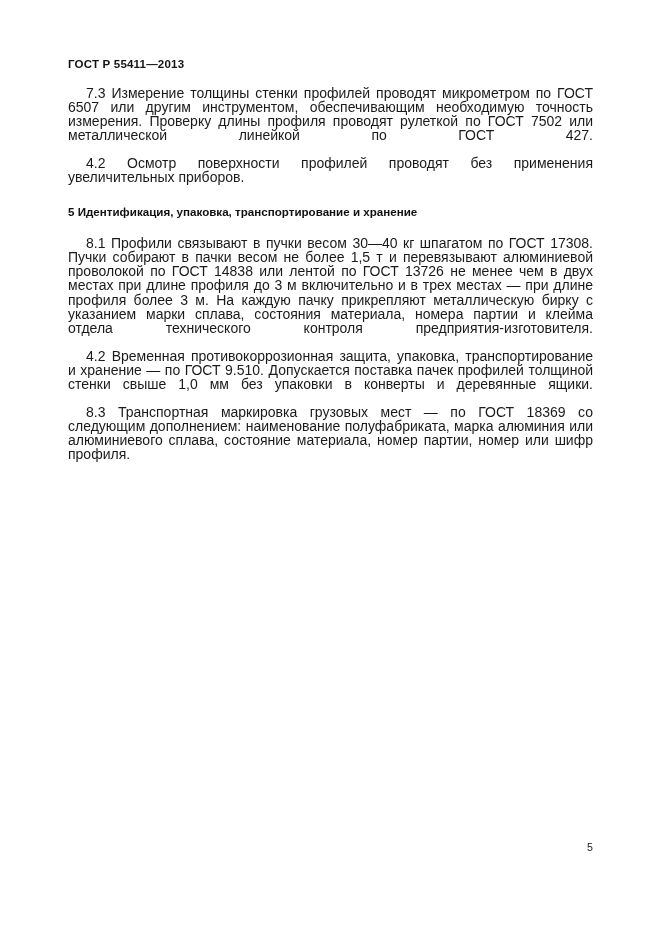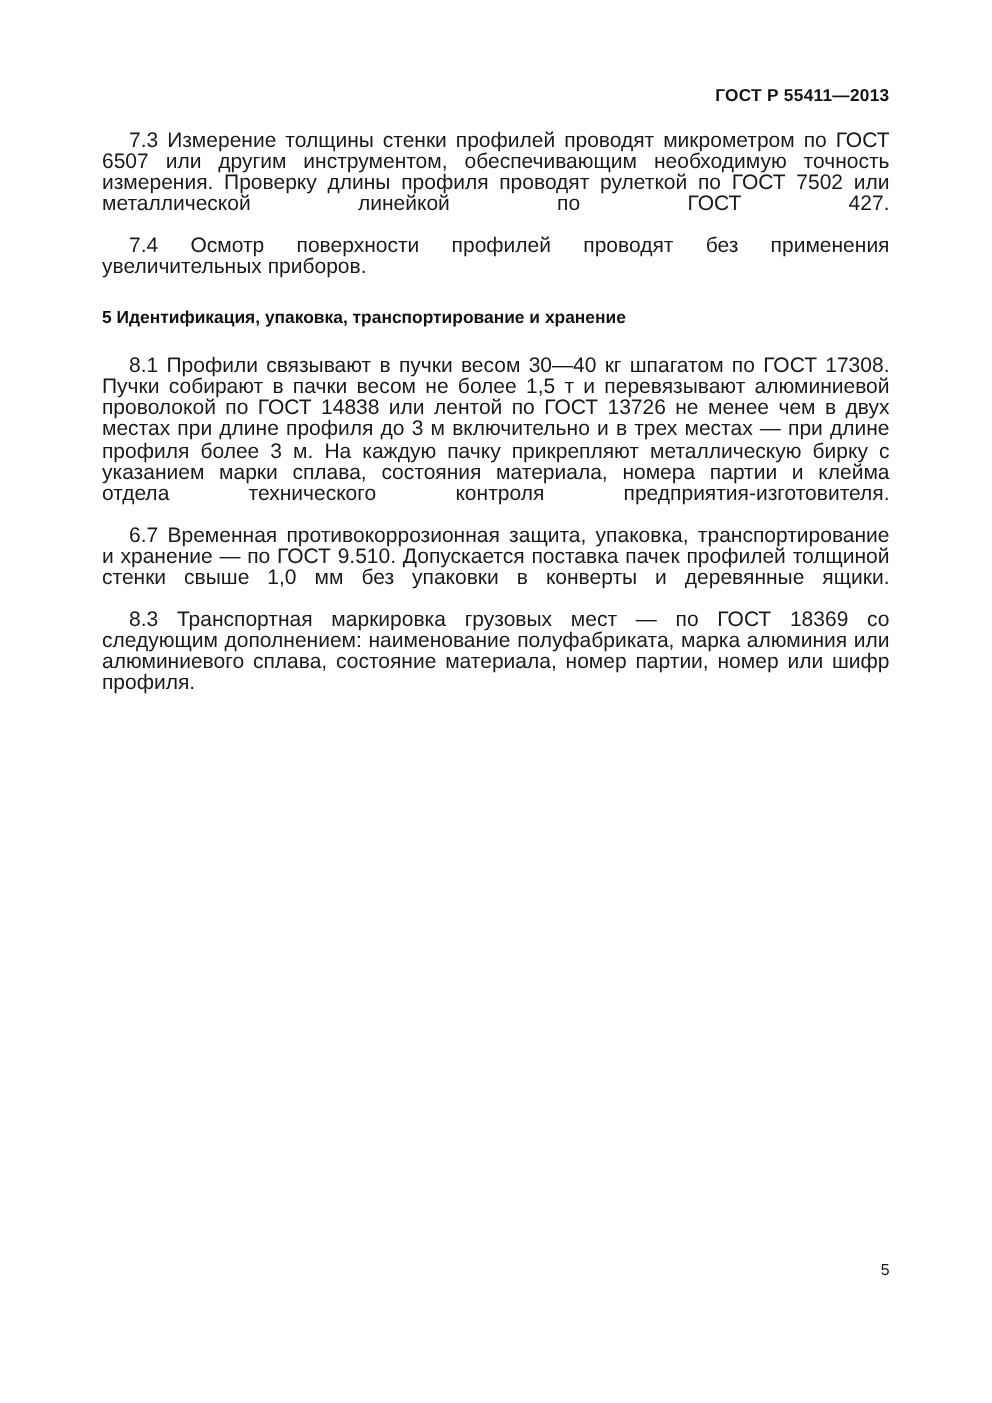--- a/index.html
+++ b/index.html
@@ -18,21 +18,20 @@
     background: #ffffff;
     overflow: hidden;
     box-sizing: border-box;
   }
   .page-header {
     position: absolute;
     top: 58px;
     left: 68px;
     right: 68px;
     height: 16px;
-    text-align: right;
     font-size: 11.5px;
     font-weight: bold;
     letter-spacing: 0.2px;
     color: #141414;
     white-space: nowrap;
   }
   .content {
     position: absolute;
     top: 86px;
     left: 68px;
@@ -81,31 +80,31 @@
 <body>
 
 <div class="page">
 
   <div class="page-header">ГОСТ Р 55411—2013</div>
 
   <div class="content">
 
     <p class="para">7.3 Измерение толщины стенки профилей проводят микрометром по ГОСТ 6507 или другим ин­струментом, обеспечивающим необходимую точность измерения. Проверку длины профиля проводят рулеткой по ГОСТ 7502 или металлической линейкой по ГОСТ 427.</p>
 
-    <p class="para nolast">7.4 Осмотр поверхности профилей проводят без применения увеличительных приборов.</p>
+    <p class="para nolast">4.2 Осмотр поверхности профилей проводят без применения увеличительных приборов.</p>
 
     <div class="gap-before-heading"></div>
 
     <h2 class="section-heading">5  Идентификация, упаковка, транспортирование и хранение</h2>
 
     <div class="gap-after-heading"></div>
 
     <p class="para">8.1 Профили связывают в пучки весом 30—40 кг шпагатом по ГОСТ 17308. Пучки собирают в пачки весом не более 1,5 т и перевязывают алюминиевой проволокой по ГОСТ 14838 или лентой по ГОСТ 13726 не менее чем в двух местах при длине профиля до 3 м включительно и в трех местах — при длине профиля более 3 м. На каждую пачку прикрепляют металлическую бирку с указанием марки сплава, состояния материала, номера партии и клейма отдела технического контроля предприятия-из­готовителя.</p>
 
-    <p class="para">6.7 Временная противокоррозионная защита, упаковка, транспортирование и хранение — по ГОСТ 9.510. Допускается поставка пачек профилей толщиной стенки свыше 1,0 мм без упаковки в кон­верты и деревянные ящики.</p>
+    <p class="para">4.2 Временная противокоррозионная защита, упаковка, транспортирование и хранение — по ГОСТ 9.510. Допускается поставка пачек профилей толщиной стенки свыше 1,0 мм без упаковки в кон­верты и деревянные ящики.</p>
 
     <p class="para nolast">8.3 Транспортная маркировка грузовых мест — по ГОСТ 18369 со следующим дополнением: наи­менование полуфабриката, марка алюминия или алюминиевого сплава, состояние материала, номер партии, номер или шифр профиля.</p>
 
   </div>
 
   <div class="page-number">5</div>
 
 </div>
 
 </body></html>

